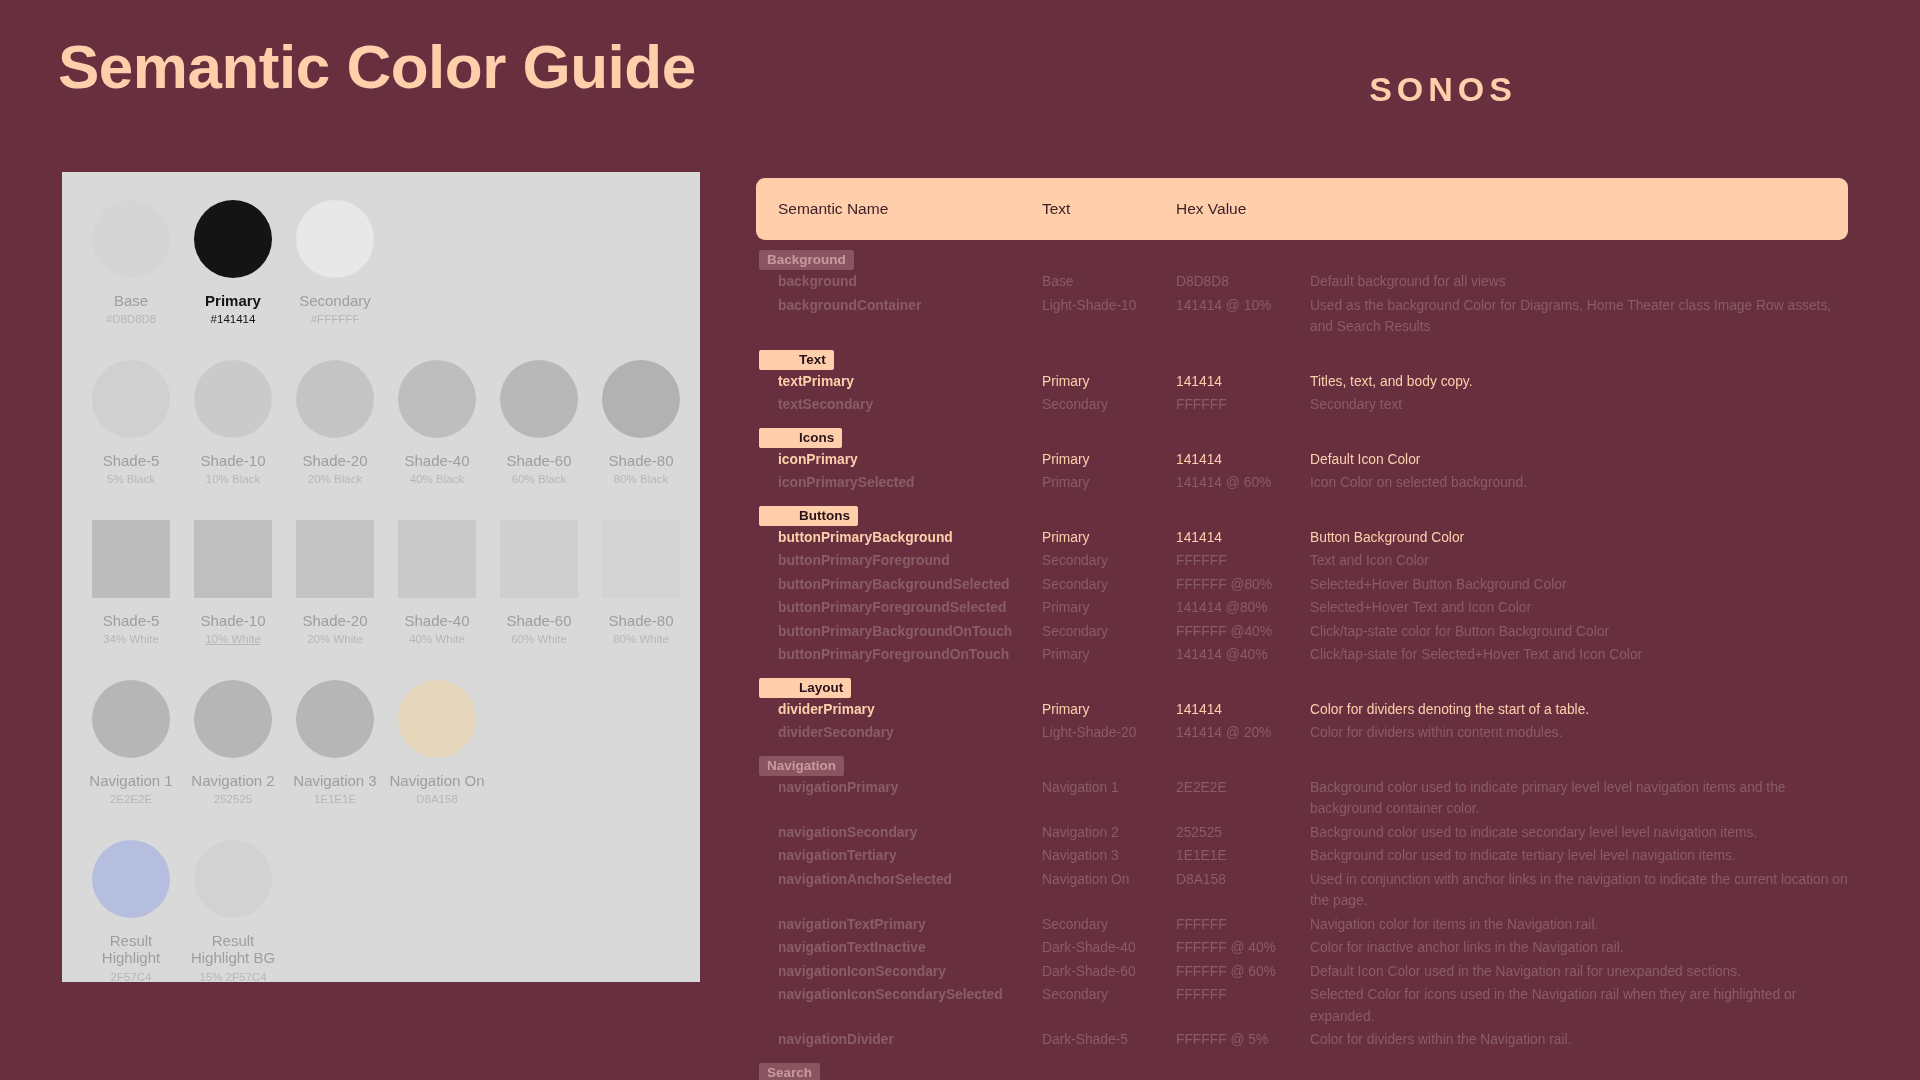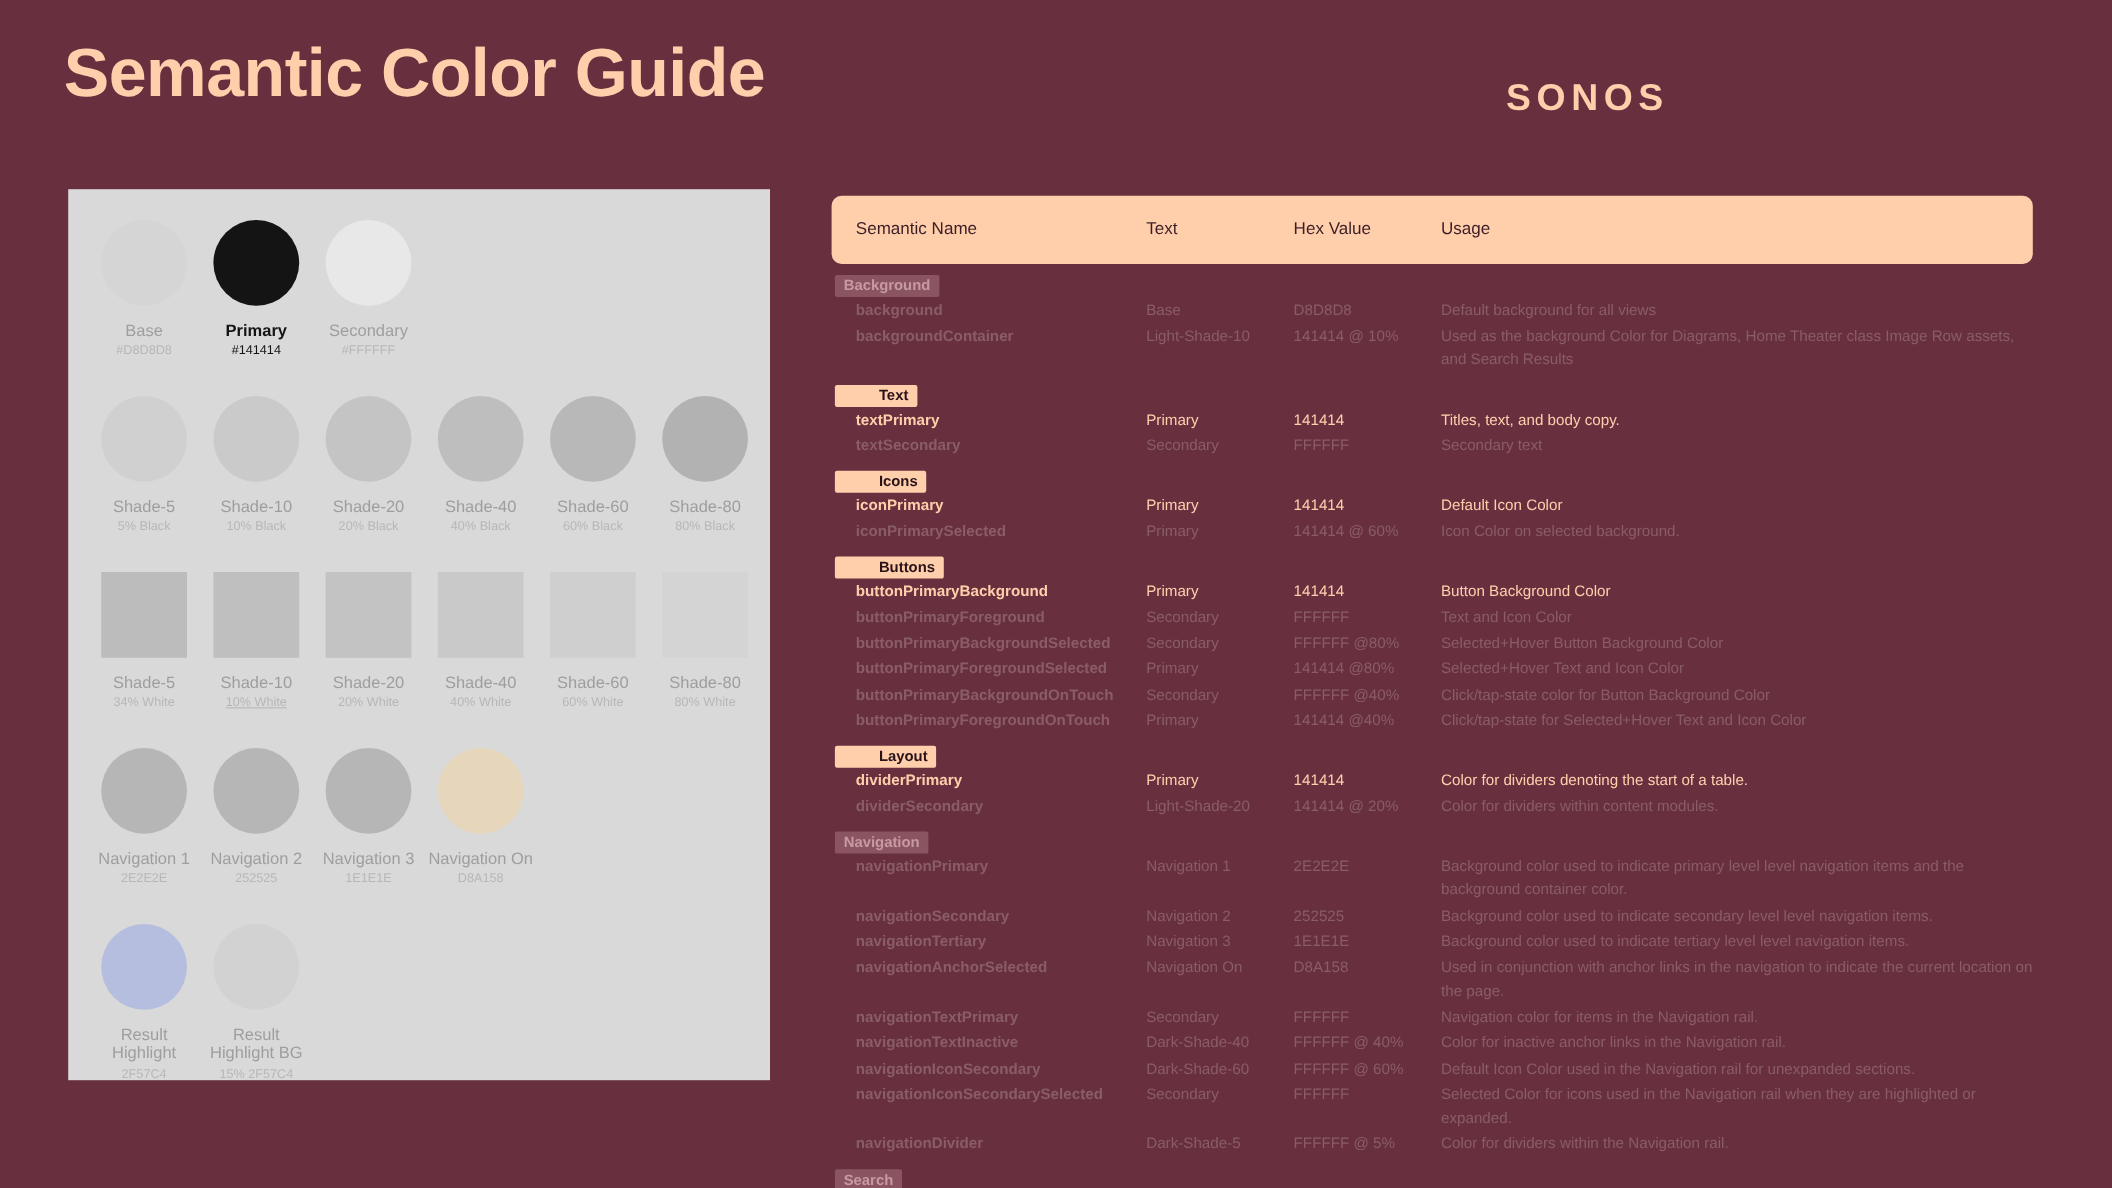--- a/index.html
+++ b/index.html
@@ -205,21 +205,20 @@
           <div class="swatch-sub" style="color: rgb(183, 183, 183);">15% 2F57C4</div>
         </div>
       </div>
     </div>
 
   <div class="table-wrap">
     <div class="table-header">
       <div class="col-name">Semantic Name</div>
       <div class="col-color">Text</div>
       <div class="col-hex">Hex Value</div>
-      <div class="col-usage">Usage</div>
     </div>
     <div class="rows" id="table-body">
         <div><div class="group-tag off">Background</div><div class="trow dim">
             <div class="col-name">background</div>
             <div class="col-color">Base</div>
             <div class="col-hex">D8D8D8</div>
             <div class="col-usage">Default background for all views</div>
           </div><div class="trow dim">
             <div class="col-name">backgroundContainer</div>
             <div class="col-color">Light-Shade-10</div>

